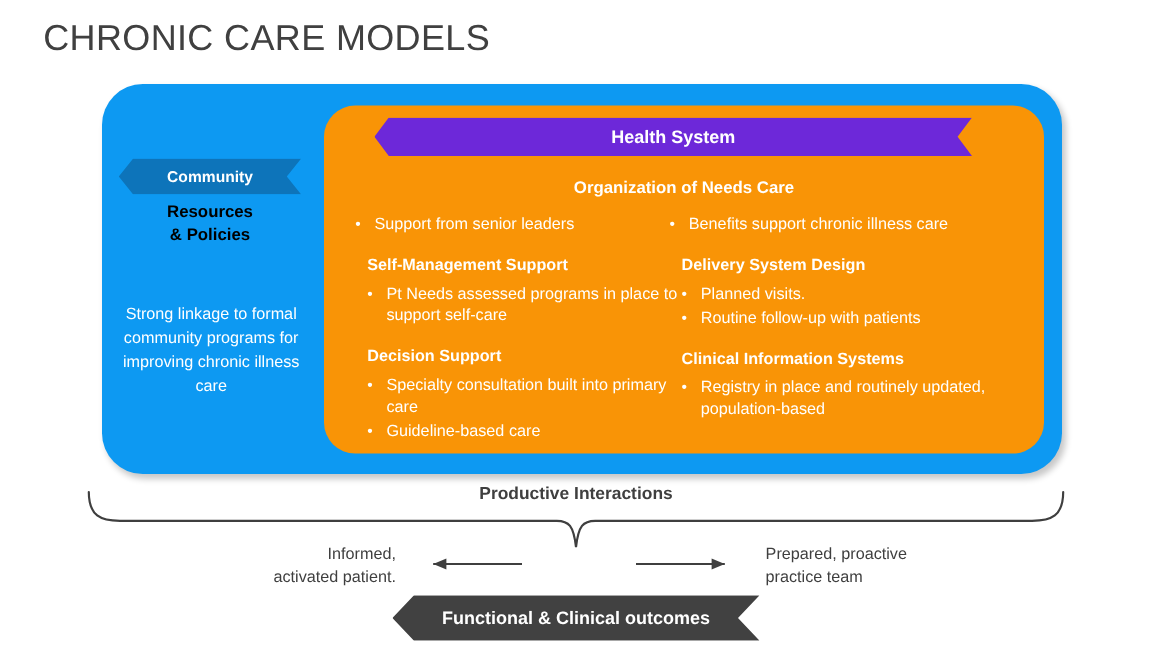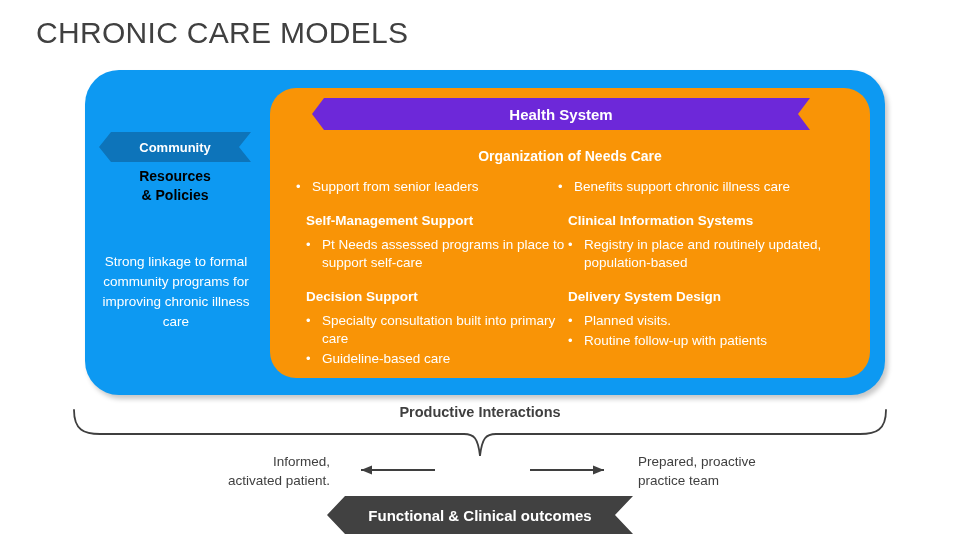--- a/index.html
+++ b/index.html
@@ -262,30 +262,30 @@
         </div>
       </div>
 
     <div class="hs-col" id="hs-col-right">
         <div class="group">
           <ul class="bullets lead-bullet">
             <li>Benefits support chronic illness care</li>
           </ul>
         </div>
         <div class="group">
-          <div class="group-title">Clinical Information Systems</div>
-          <ul class="bullets">
-            <li>Registry in place and routinely updated, population-based</li>
-          </ul>
-        </div>
-        <div class="group">
           <div class="group-title">Delivery System Design</div>
           <ul class="bullets">
             <li>Planned visits.</li>
             <li>Routine follow-up with patients</li>
+          </ul>
+        </div>
+        <div class="group">
+          <div class="group-title">Clinical Information Systems</div>
+          <ul class="bullets">
+            <li>Registry in place and routinely updated, population-based</li>
           </ul>
         </div>
       </div>
   </div>
 </div>
 
 <div id="brace-wrap">
   <svg width="820" height="60" viewBox="0 0 820 60">
     <path d="M 4 6
              C 4 26, 14 30, 30 30

